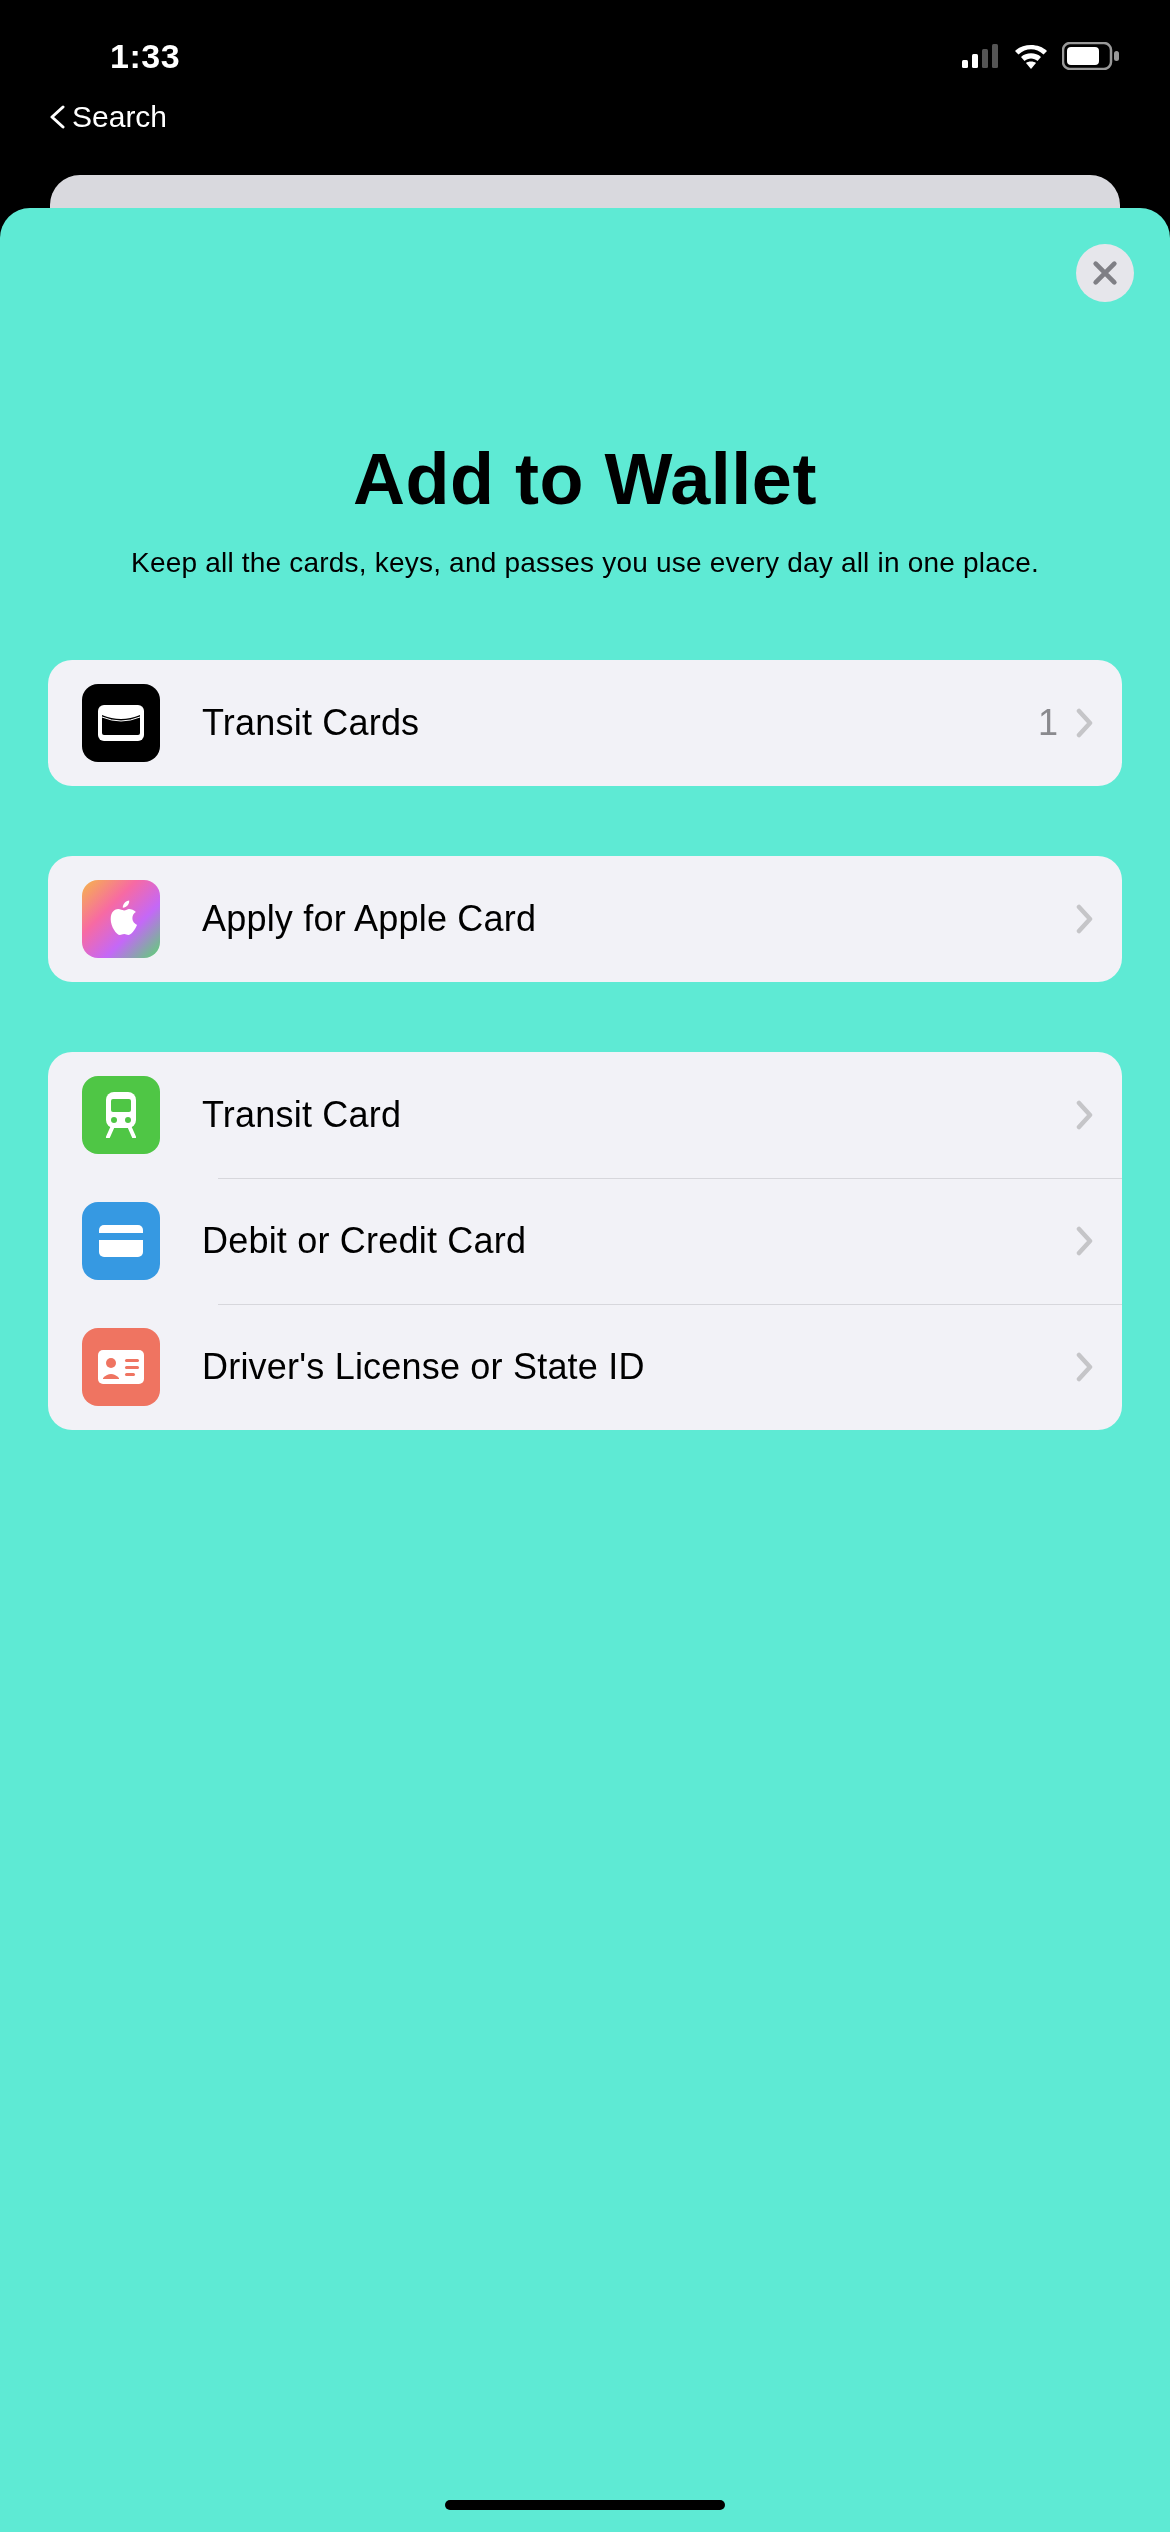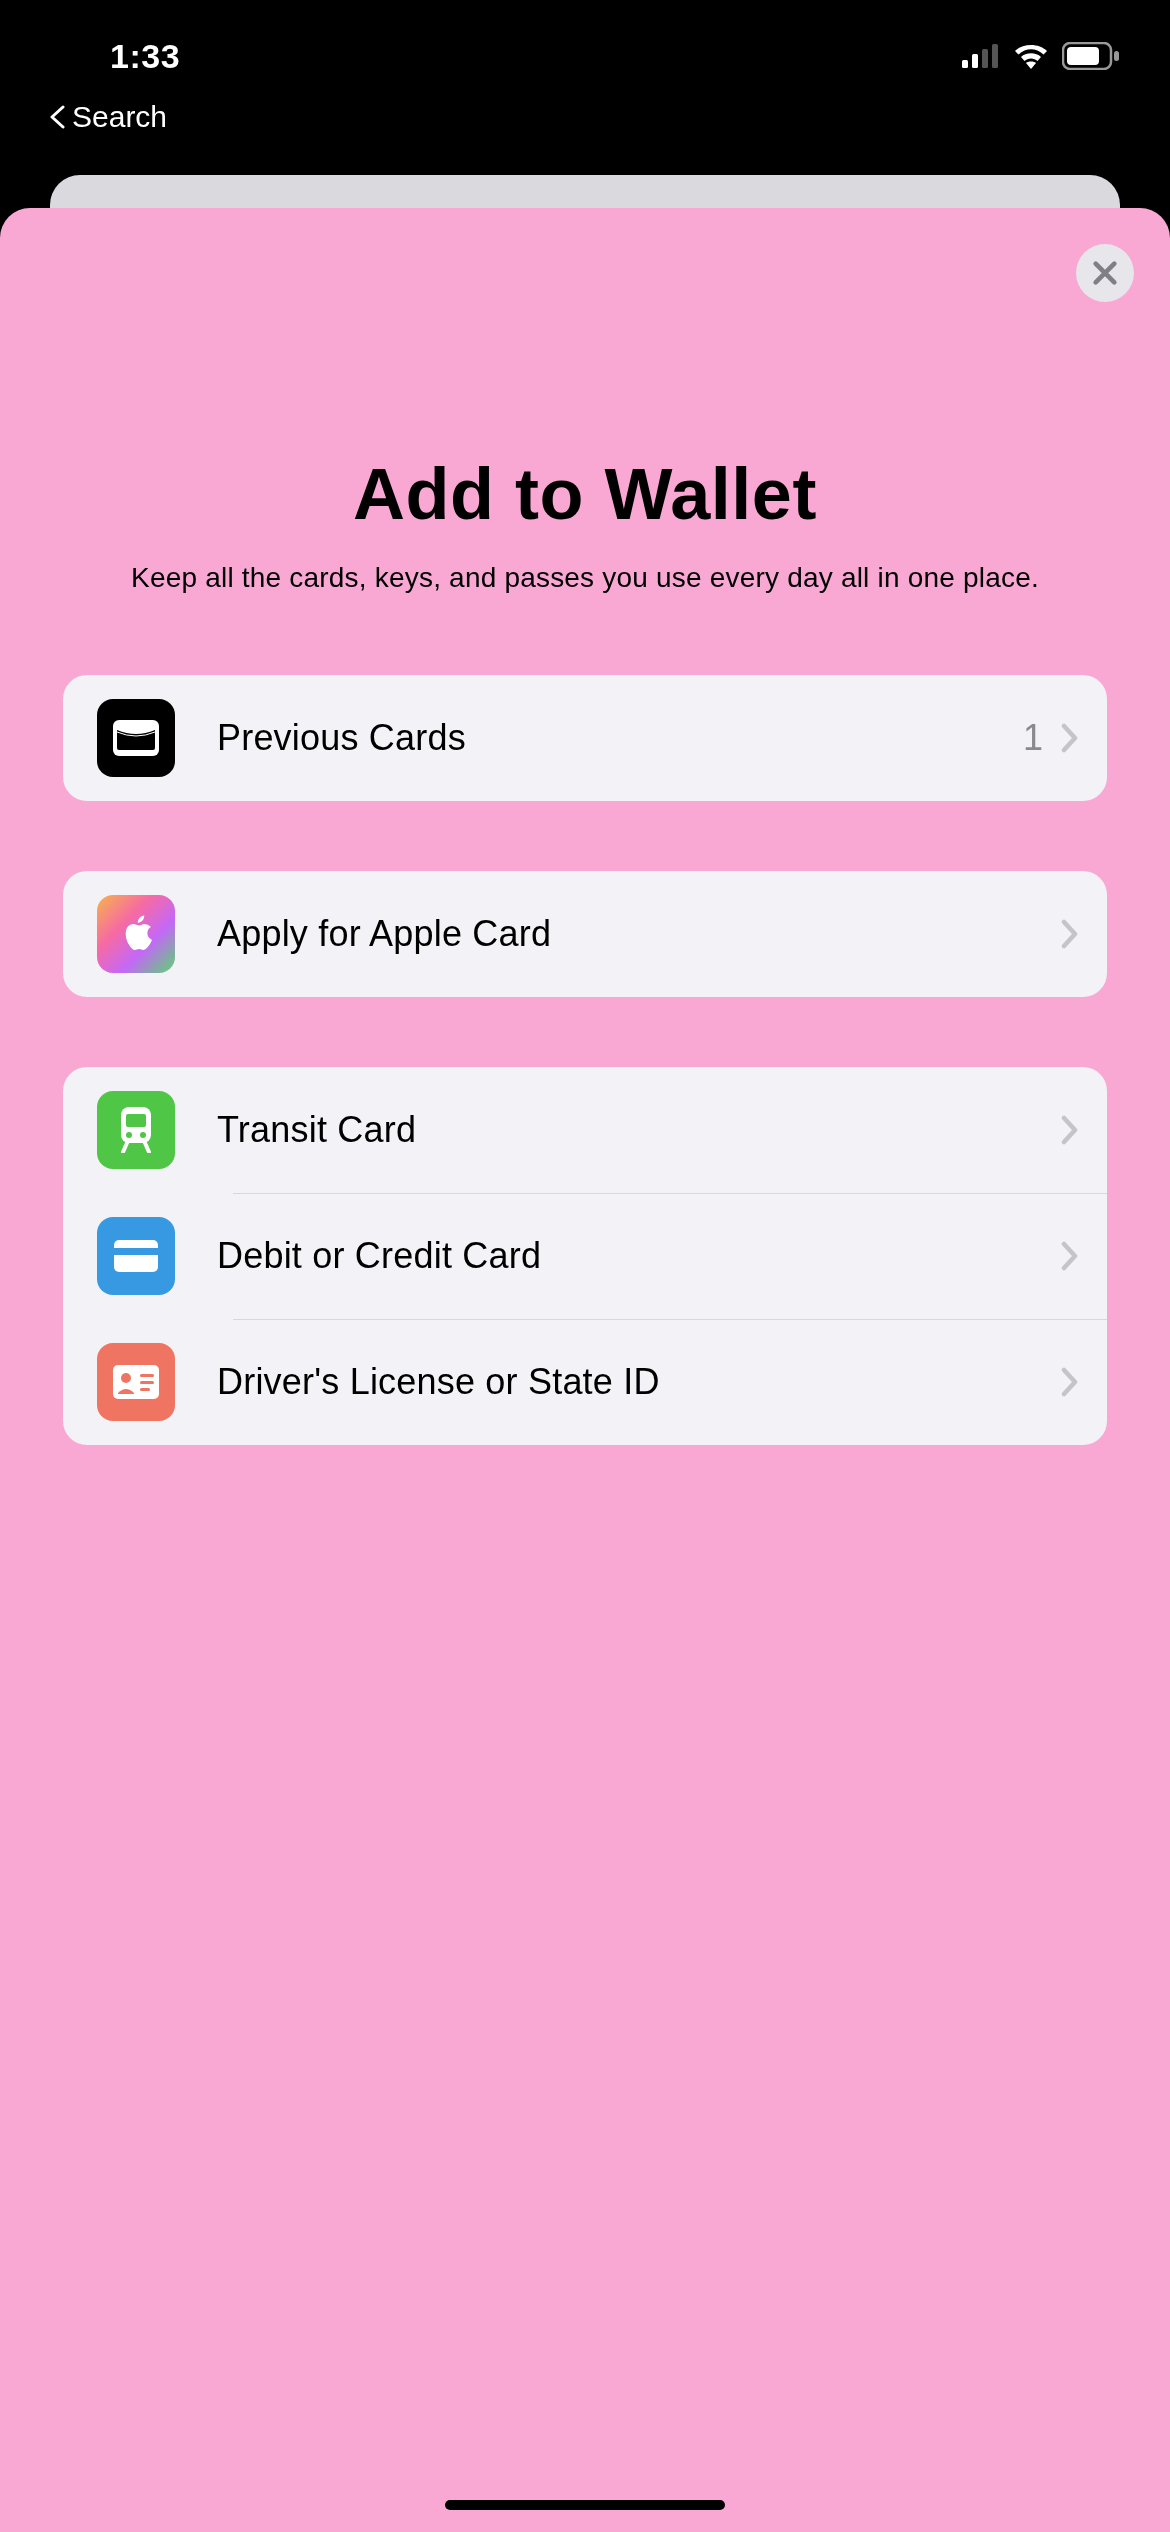--- a/index.html
+++ b/index.html
@@ -54,23 +54,23 @@
       height: 60px;
       background: #d9d9de;
       border-radius: 30px 30px 0 0;
     }
     .sheet {
       position: absolute;
       top: 208px;
       left: 0;
       right: 0;
       bottom: 0;
-      background: #f9a8d4;
+      background: #5eead4;
       border-radius: 30px 30px 0 0;
-      padding: 15px;
+      padding: 0;
     }
     .close-button {
       position: absolute;
       top: 36px;
       right: 36px;
       width: 58px;
       height: 58px;
       border-radius: 50%;
       background: #e6e6eb;
       display: flex;
@@ -229,21 +229,21 @@
       <div class="card-list">
         <div class="card-row">
           <div class="row-icon black">
             <svg width="46" height="36" viewBox="0 0 46 36">
               <rect x="0" y="0" width="46" height="36" rx="6" fill="#fff"></rect>
               <rect x="4" y="6" width="38" height="24" rx="2" fill="#000"></rect>
               <path d="M4 10 Q23 18 42 10 L42 6 L4 6 Z" fill="#fff"></path>
               <path d="M4 12 Q23 20 42 12" stroke="#fff" stroke-width="1" fill="none"></path>
             </svg>
           </div>
-          <div class="row-label">Previous Cards</div>
+          <div class="row-label">Transit Cards</div>
           <div class="row-trailing">
             <span>1</span>
             <svg class="chevron" width="18" height="30" viewBox="0 0 18 30">
               <path d="M3 3 L14 15 L3 27" stroke="#c5c5c8" stroke-width="4.5" fill="none" stroke-linecap="round" stroke-linejoin="round"></path>
             </svg>
           </div>
         </div>
       </div>
     </div>
 

